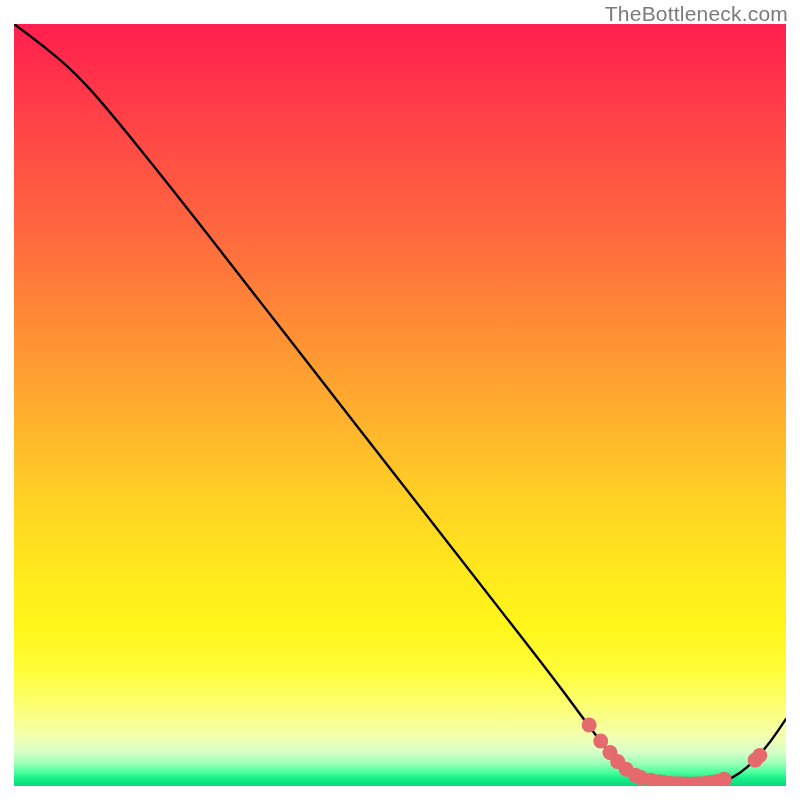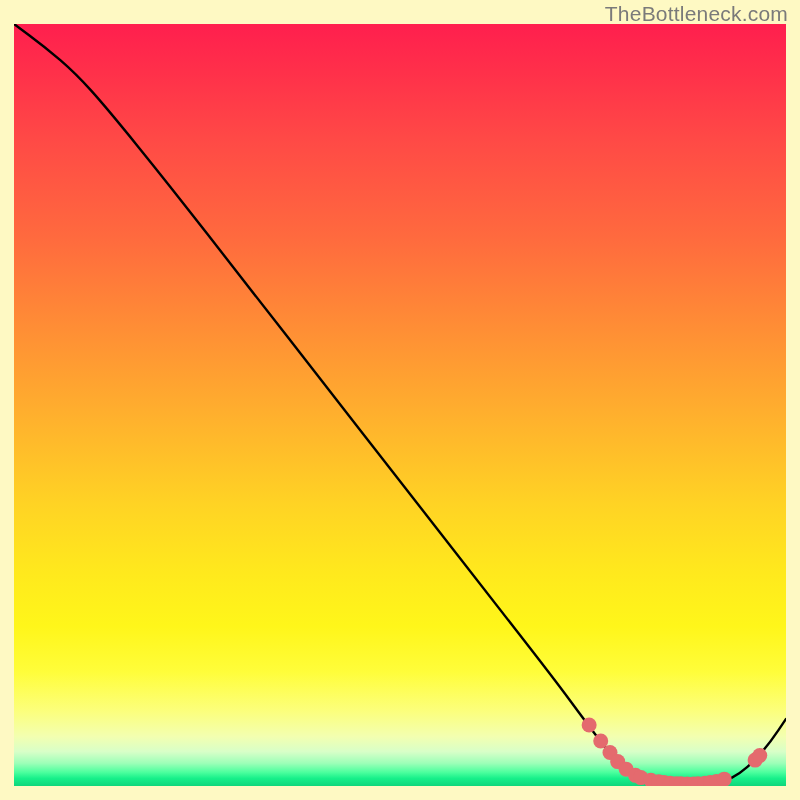--- a/index.html
+++ b/index.html
@@ -8,21 +8,21 @@
     width: 800px;
     height: 800px;
     background: #000;
     font-family: Arial, Helvetica, sans-serif;
     overflow: hidden;
   }
   .stage {
     position: relative;
     width: 800px;
     height: 800px;
-    background: #fef9c3;
+    background: #ffffff;
   }
   .plot {
     position: absolute;
     left: 14px;
     top: 24px;
     width: 772px;
     height: 762px;
     
     background: linear-gradient(
       to bottom,

